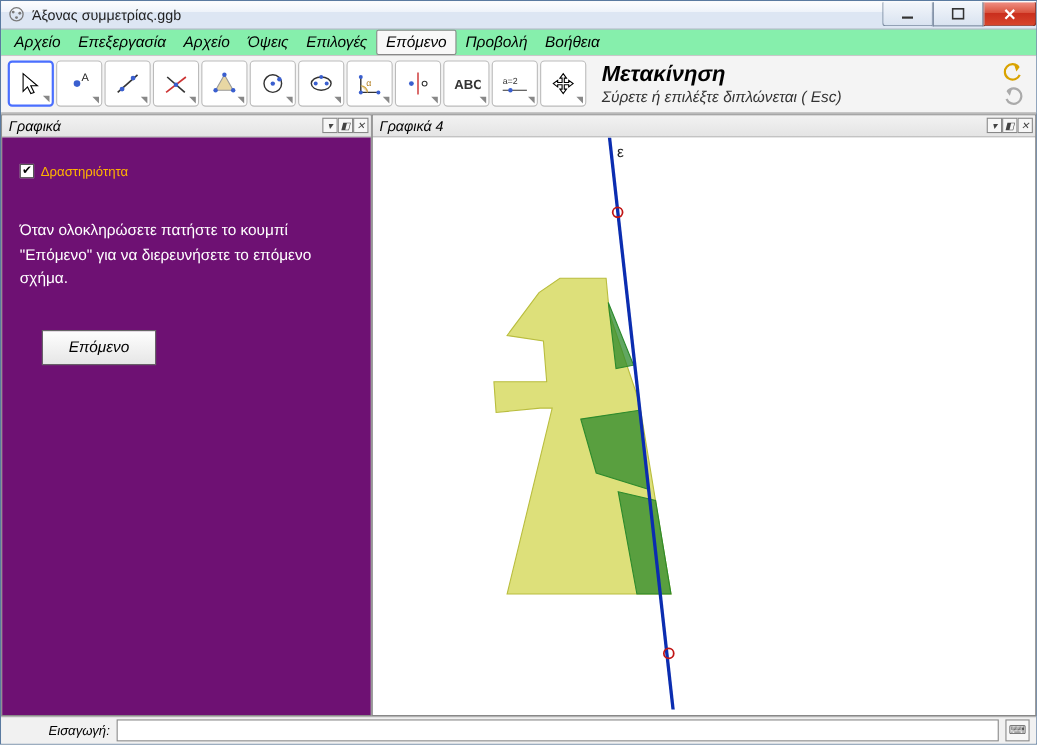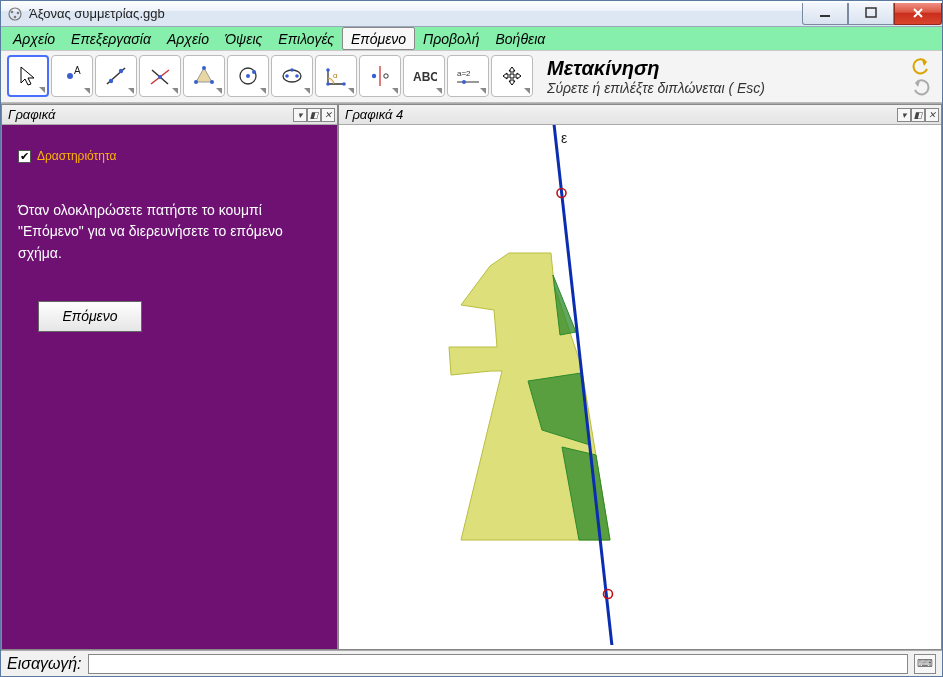--- a/index.html
+++ b/index.html
@@ -70,21 +70,21 @@
   }
   .chk-row2 { display:flex; align-items:center; gap:6px; margin-top:10px; padding-left:16px;}
   .chk2 { width:13px;height:13px; border:1px solid #bbb; background:#fff;}
   .chk-label2 { color:#fff;}
 
   
   .graph-body { flex:1; background:#fff; position:relative; overflow:hidden;}
 
   
   .inputbar { height:30px; border-top:1px solid #aaa; display:flex; align-items:center; background:#f1f1f1; padding:0 6px; gap:6px;}
-  .input-label { font-style:italic; font-size:16px;}
+  .input-label { font-style:italic; font-size:12px;margin-left:37px;}
   .input-box { flex:1; height:20px; border:1px solid #888; background:#fff;}
   .input-tail { width:22px;height:20px; border:1px solid #888; background:#f7f7f7; display:flex;align-items:center;justify-content:center;font-size:11px;color:#555;}
 </style>
 </head>
 <body>
 
 <div class="window">
 
   <div class="titlebar">
     <div class="titlebar-left">

